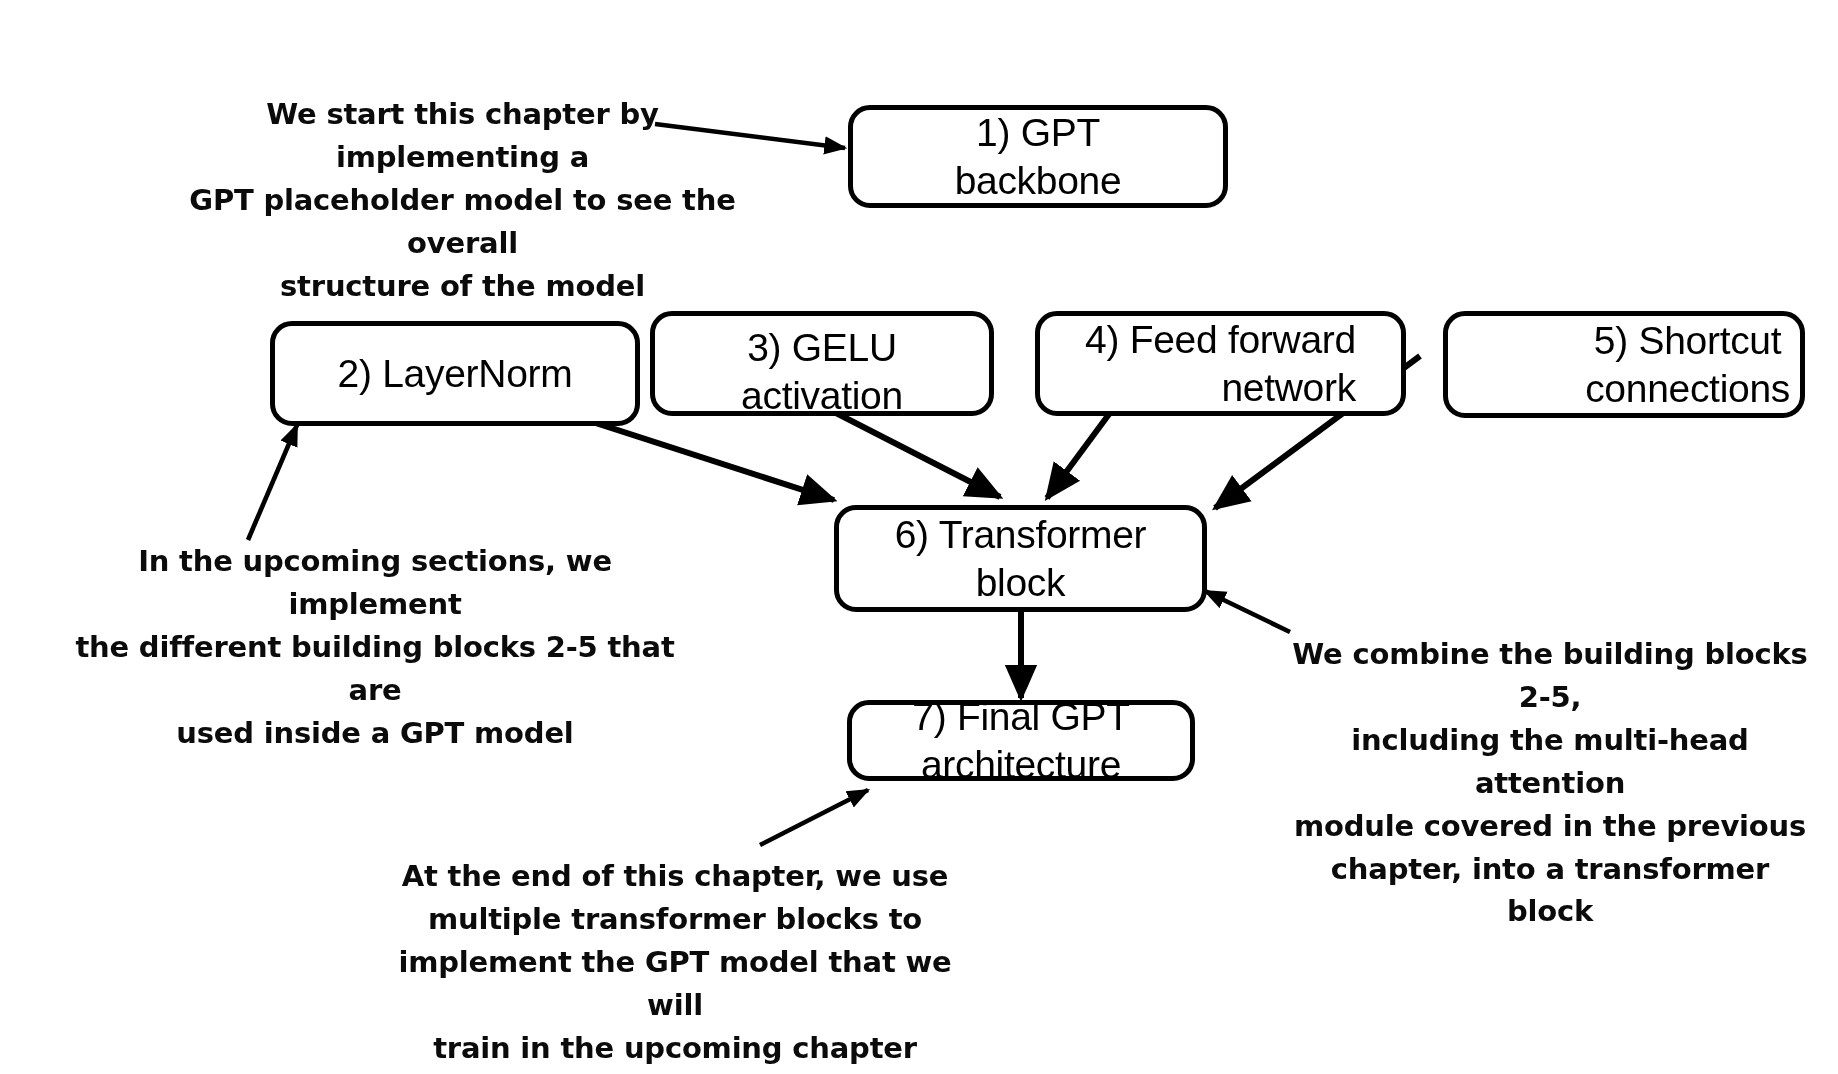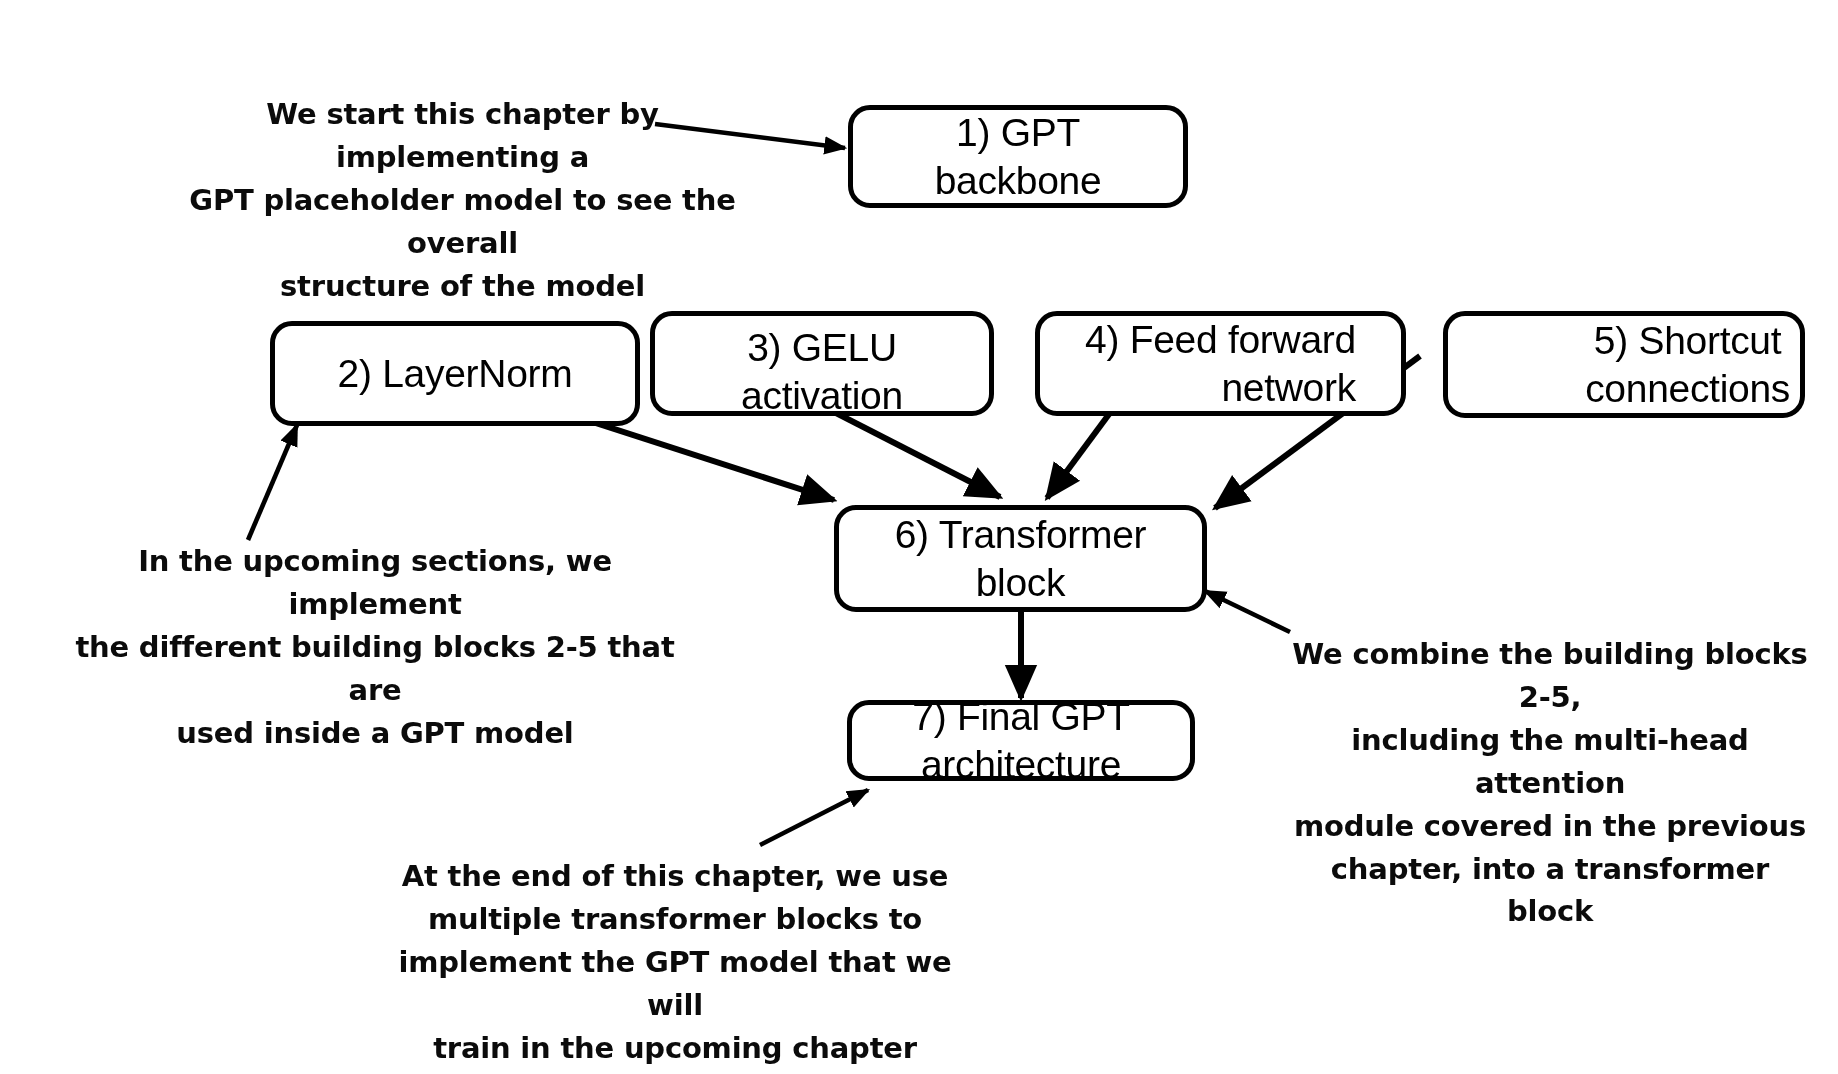--- a/index.html
+++ b/index.html
@@ -78,21 +78,21 @@
 
     <line x1="1021" y1="520" x2="1021" y2="698" stroke="#000000" stroke-width="6" marker-end="url(#ah)"></line>
 
     <line x1="248" y1="540" x2="297" y2="425" stroke="#000000" stroke-width="4.6" marker-end="url(#ah-small)"></line>
 
     <line x1="1290" y1="632" x2="1205" y2="591" stroke="#000000" stroke-width="4.6" marker-end="url(#ah-small)"></line>
 
     <line x1="760" y1="845" x2="868" y2="790" stroke="#000000" stroke-width="4.6" marker-end="url(#ah-small)"></line>
   </svg>
 
-  <div class="node-box" style="left:848px; top:105px; width:340px; height:103px;justify-content:center;">
+  <div class="node-box" style="left:848px; top:105px; width:380px; height:103px;justify-content:center;">
     <span style="white-space: pre-line;">1) GPT
 backbone</span>
   </div>
 
   <div class="node-box" style="left:270px; top:321px; width:370px; height:105px;">
     <span>2) LayerNorm</span>
   </div>
 
   <div class="node-box" style="left:650px; top:311px; width:344px; height:105px;">
     <span style="white-space: pre-line; margin-top: 16px;">3) GELU

